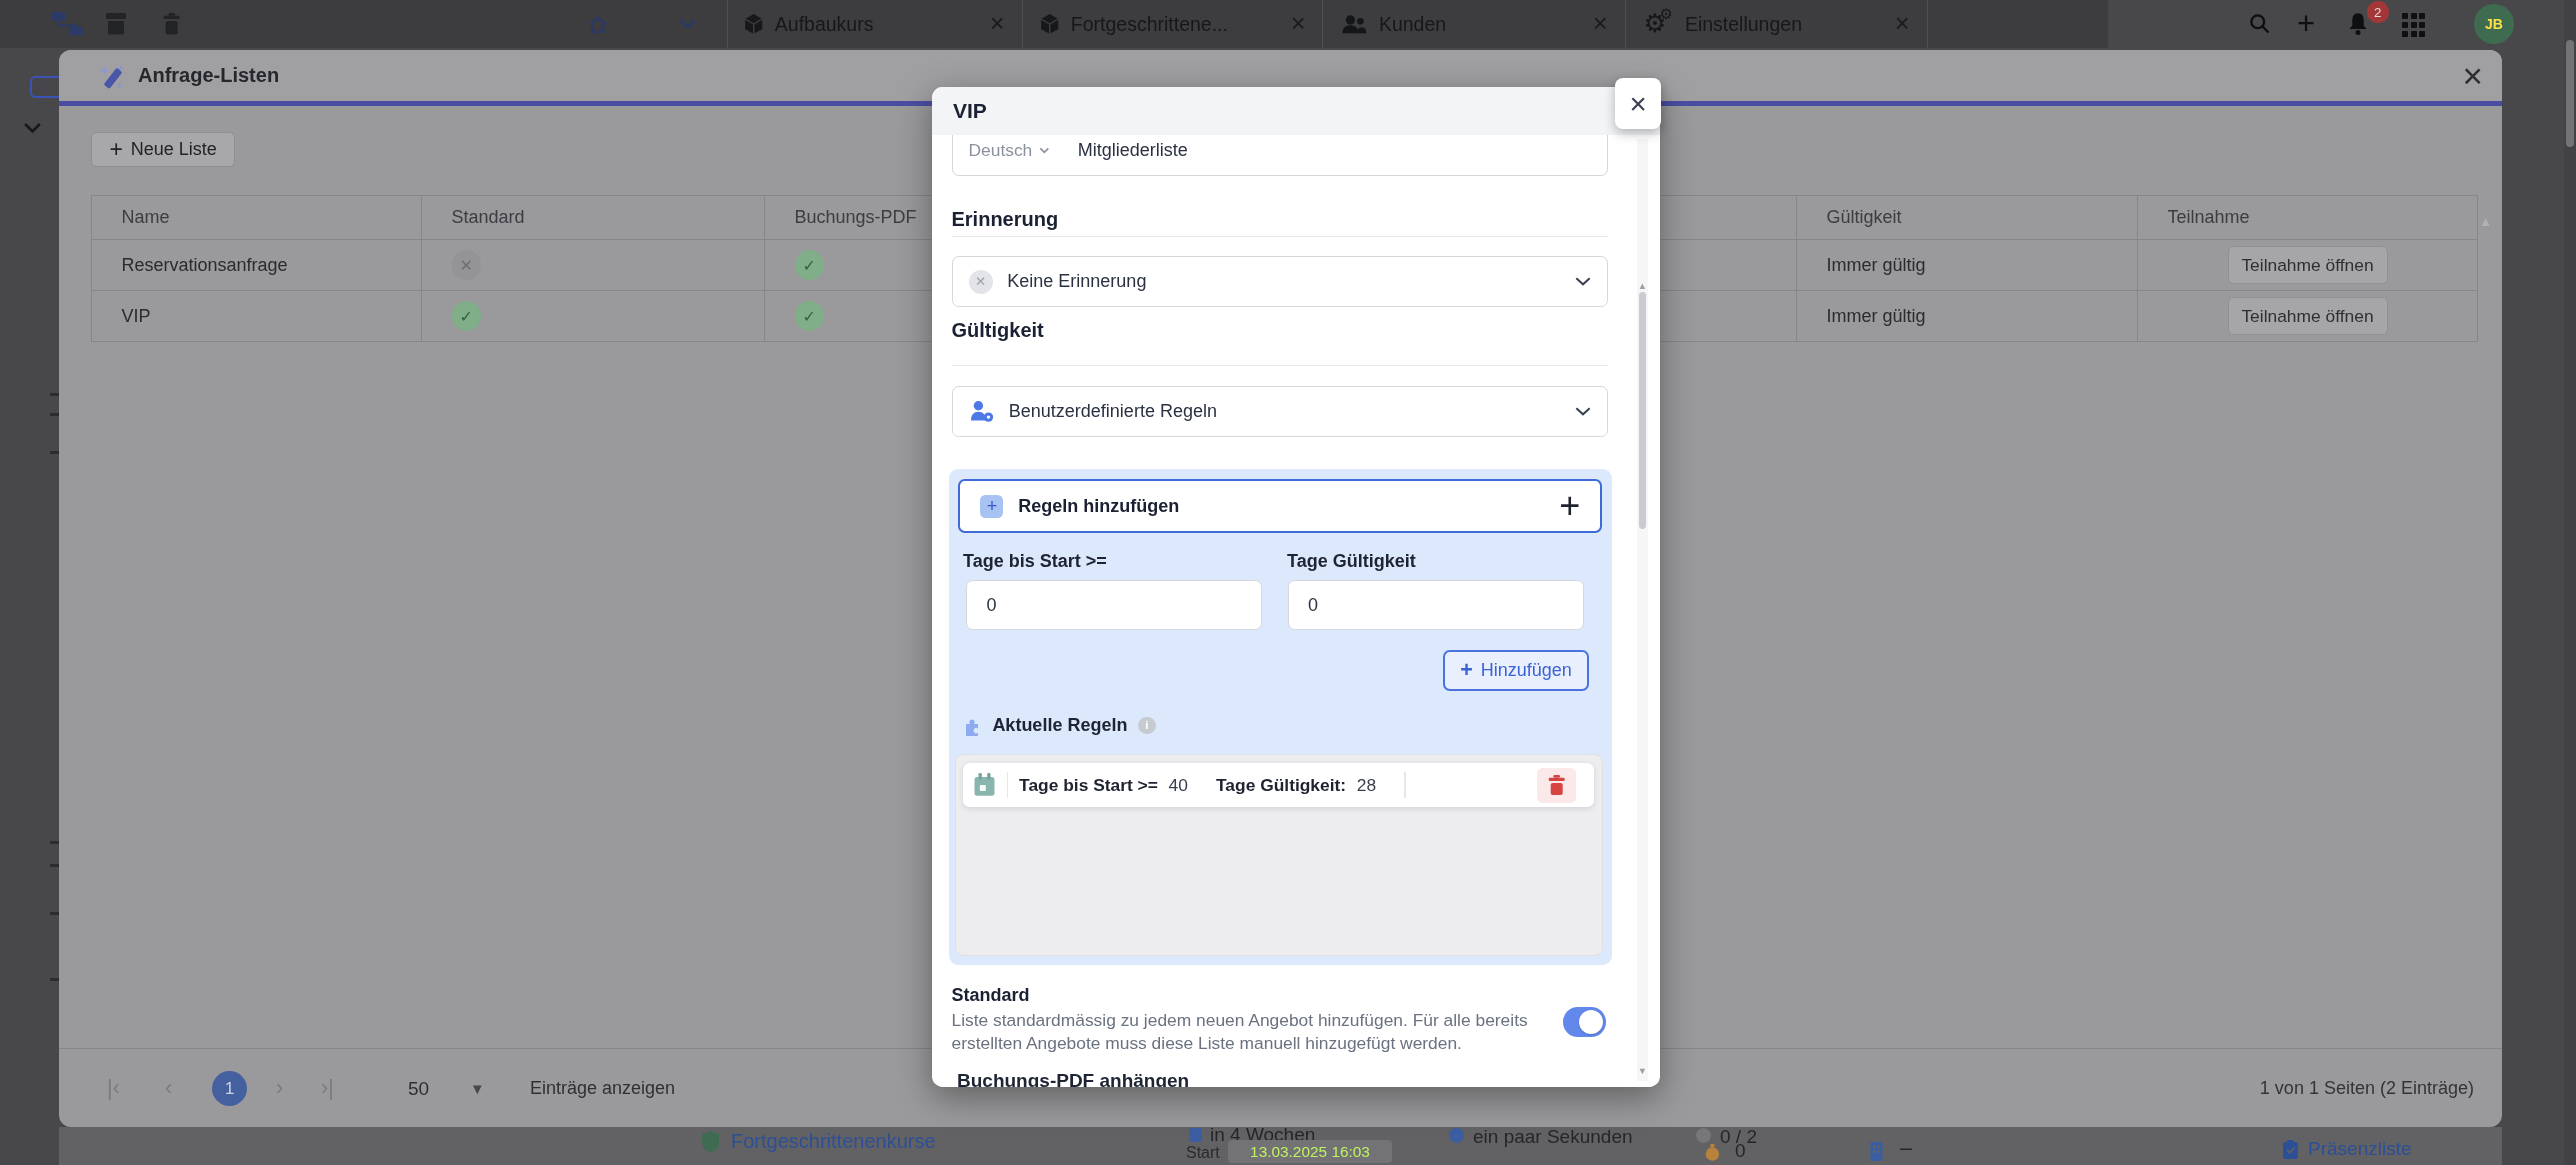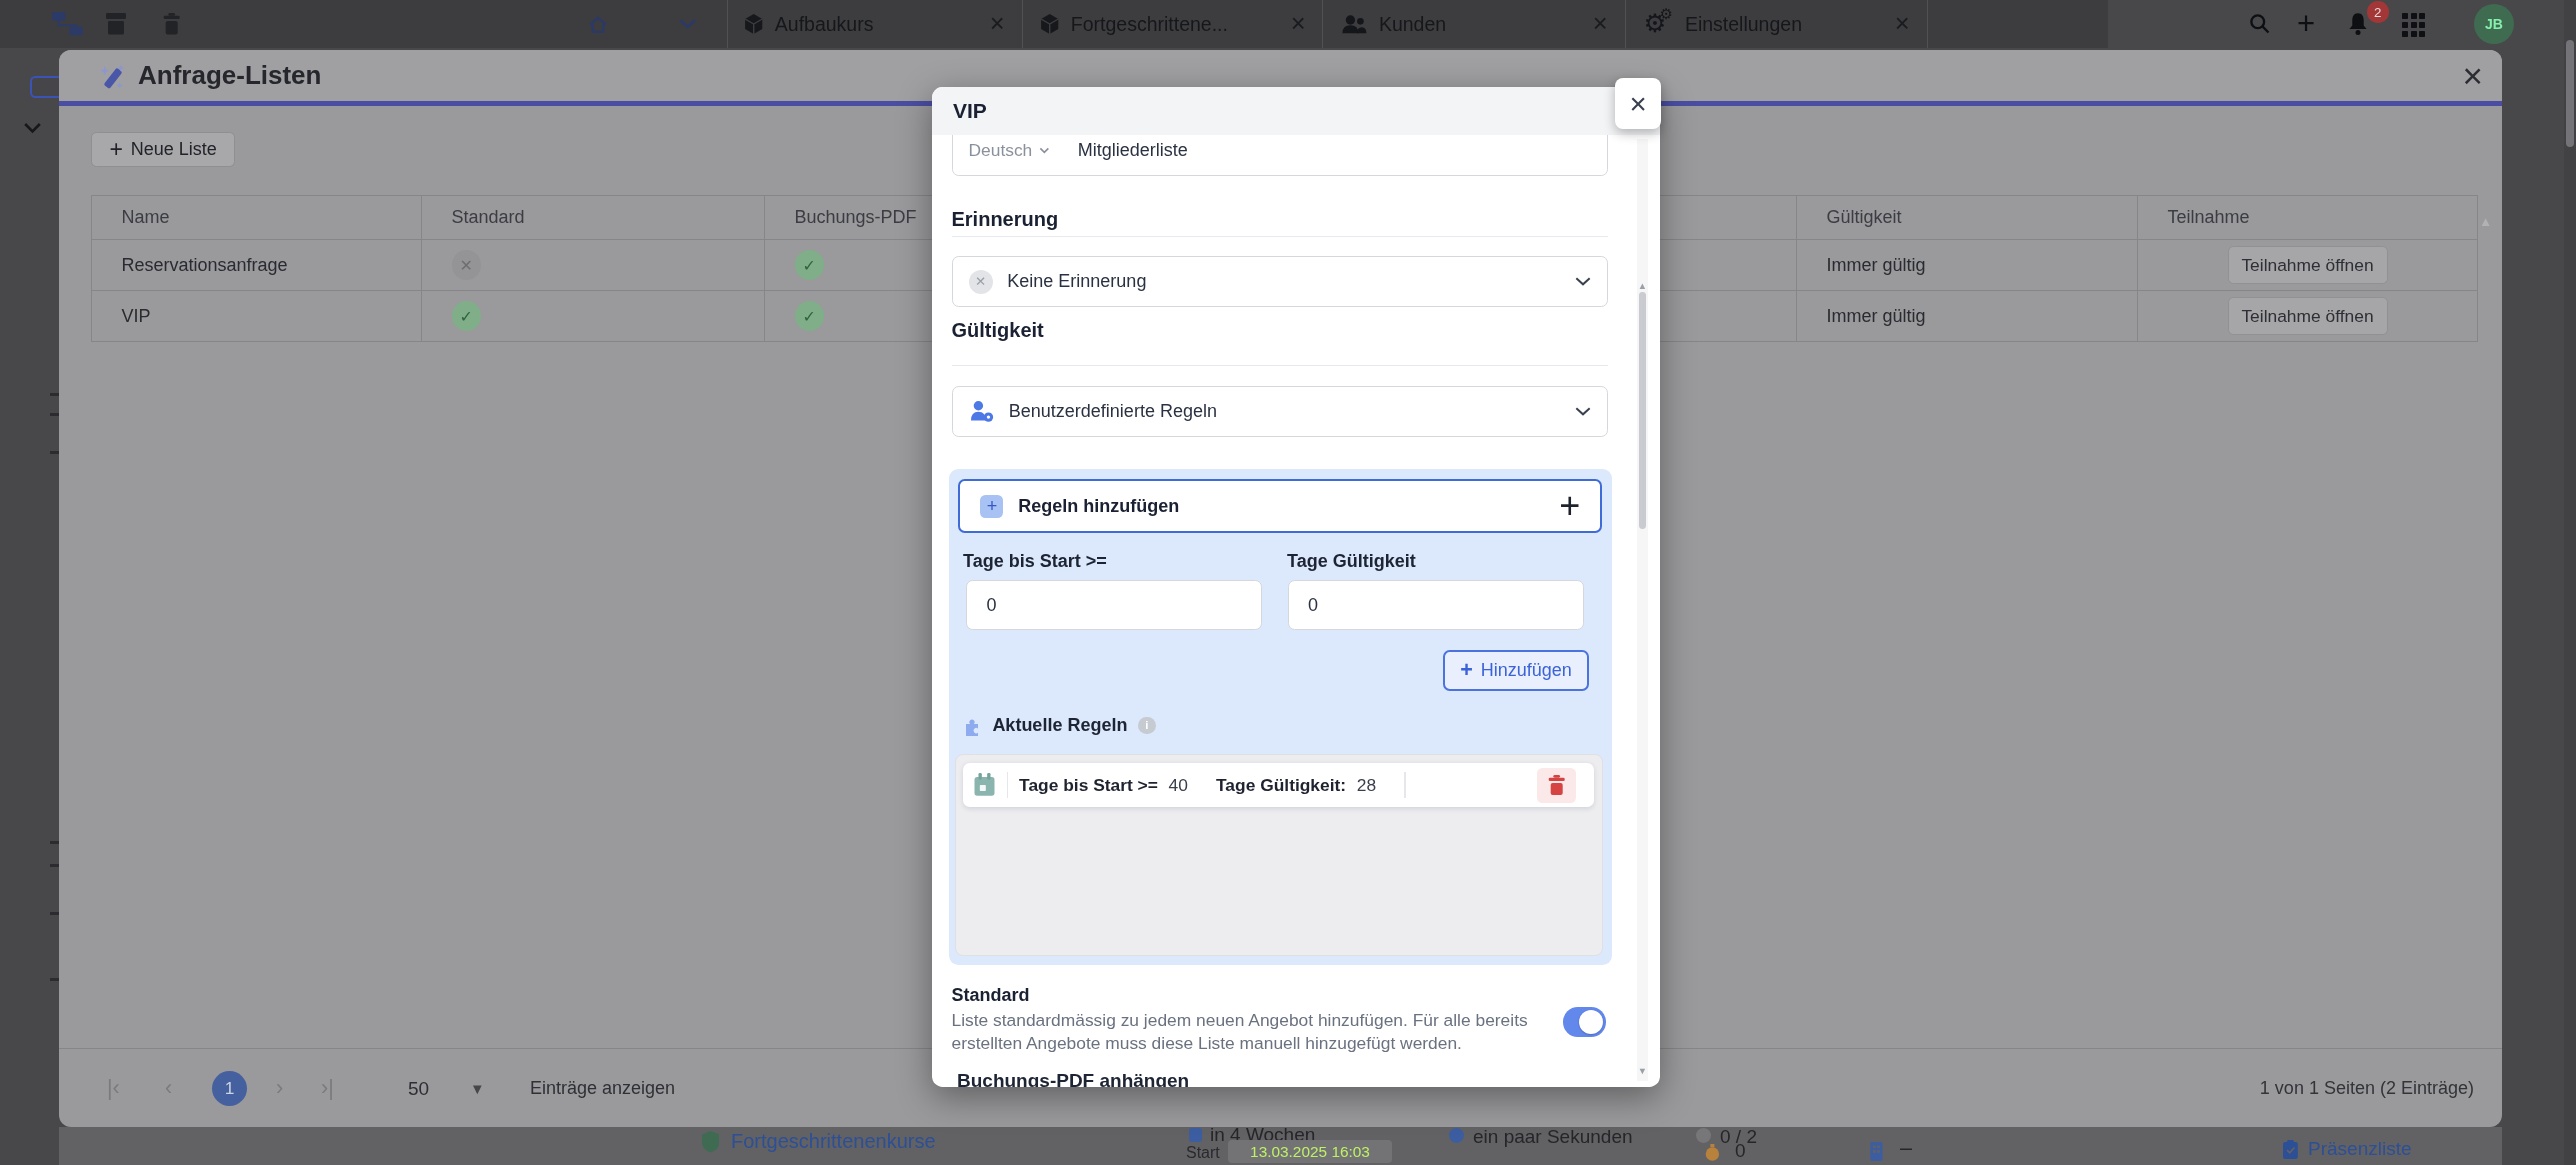--- a/index.html
+++ b/index.html
@@ -11,41 +11,41 @@
   
   .topbar { position:absolute; left:0; top:0; width:2108px; height:48px; background:#3d3d3f; }
   .topbar .sep { position:absolute; top:0; width:1.3px; height:48px; background:#515153; }
   .tab { position:absolute; top:0; height:48px; display:flex; align-items:center; gap:12px; padding:0 17.4px; }
   .tab-label { font-size:19.5px; color:#16171b; white-space:nowrap; }
   .tab-close { font-size:25.5px; color:#1a1b1f; line-height:1; margin-left:auto; cursor:default; }
   .tb-ico { display:inline-flex; align-items:center; justify-content:center; }
   .grid-ico { display:grid; grid-template-columns:repeat(3,6px); grid-template-rows:repeat(3,6px); gap:2.7px; }
   .grid-ico i { background:#0f1013; border-radius:0.7px; }
   .badge { position:absolute; left:2367px; top:1.3px; width:21.5px; height:21.5px; border-radius:50%; background:#a33636; color:#e9dada; font-size:13.4px; display:flex; align-items:center; justify-content:center; }
-  .avatar { position:absolute; left:2474px; top:4px; width:40px; height:40px; border-radius:50%; background:#3f6b51; color:#86efac; font-size:14px; font-weight:bold; display:flex; align-items:center; justify-content:center; }
+  .avatar { position:absolute; left:2474px; top:4px; width:40px; height:40px; border-radius:50%; background:#3f6b51; color:#fde047; font-size:14px; font-weight:bold; display:flex; align-items:center; justify-content:center; }
   .plus-glyph { font-size:31px; color:#0e0f12; font-weight:normal; line-height:1; }
 
   
   .edge-box { position:absolute; left:29.5px; top:76px; width:31px; height:21.5px; background:#46464a; border:2px solid #3a53b5; border-right:none; border-radius:5.4px 0 0 5.4px; }
   .edge-dash { position:absolute; left:50px; width:9.4px; height:3.4px; background:#27272b; opacity:.85; }
 
   
   .bstrip { position:absolute; left:59px; top:1127px; width:2443px; height:39px; background:#626264; overflow:hidden; }
   .bstrip .lnk { color:#2d4f96; }
   .bstrip span { white-space:nowrap; }
   .chip { position:absolute; background:#737375; border-radius:4px; color:#bef264; font-size:15.4px; display:flex; align-items:center; justify-content:center; }
 
   
   .page-scroll { position:absolute; right:0; top:0; width:12px; height:1166px; background:#424244; }
   .page-scroll .thumb { position:absolute; left:2px; top:40px; width:8px; height:107px; background:#747478; border-radius:4px; }
 
   
   .amodal { position:absolute; left:59px; top:50px; width:2443px; height:1077px; background:#9a9a9c; border-radius:12px; overflow:hidden; }
   .amodal-header { position:absolute; left:0; top:0; width:100%; height:51px; background:#a0a0a2; display:flex; align-items:center; }
-  .amodal-title { font-size:26px; font-weight:bold; color:#26272c; margin-left:79px; }
+  .amodal-title { font-size:20px; font-weight:bold; color:#26272c; margin-left:79px; }
   .amodal-close { position:absolute; right:19px; top:4px; font-size:35px; color:#2c2d32; line-height:43px; }
   .progress-line { position:absolute; left:0; top:51px; width:100%; height:4.7px; background:#4a4da2; }
   .btn-newlist { position:absolute; left:32px; top:82px; height:35px; padding:0 17.4px; background:#a8a8aa; border:1.3px solid #8f8f91; border-radius:5.4px; display:flex; align-items:center; gap:8px; font-size:18px; color:#222328; }
   .btn-newlist .pl { font-size:23px; line-height:1; color:#222328; }
 
   .tbl { position:absolute; left:32px; top:145px; width:2387px; border-collapse:collapse; table-layout:fixed; }
   .tbl th, .tbl td { border:1.3px solid #86868a; font-size:18px; text-align:left; padding-left:29.5px; }
   .tbl th { height:44px; color:#3c3d42; font-weight:normal; }
   .tbl td { height:51px; color:#2a2b30; }
   .state-icon { display:inline-flex; width:29.5px; height:29.5px; border-radius:50%; align-items:center; justify-content:center; font-size:16px; vertical-align:middle; }

